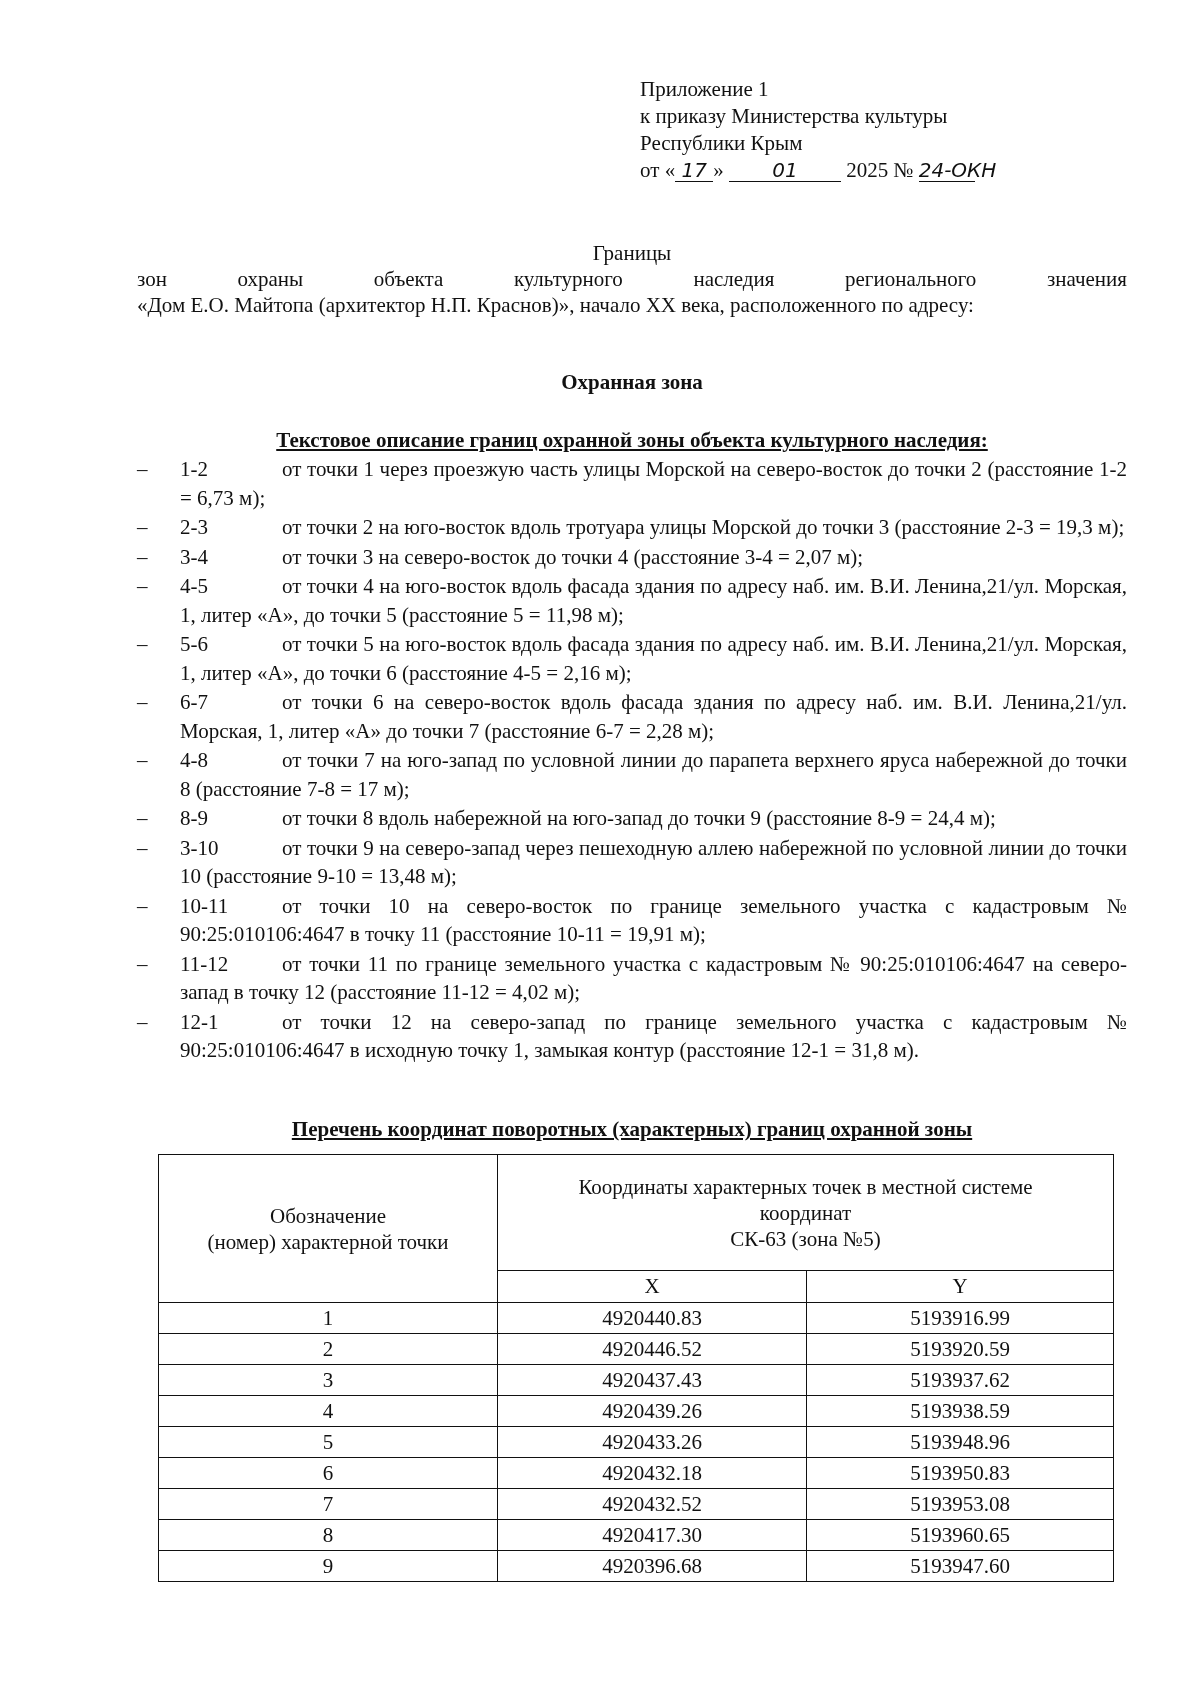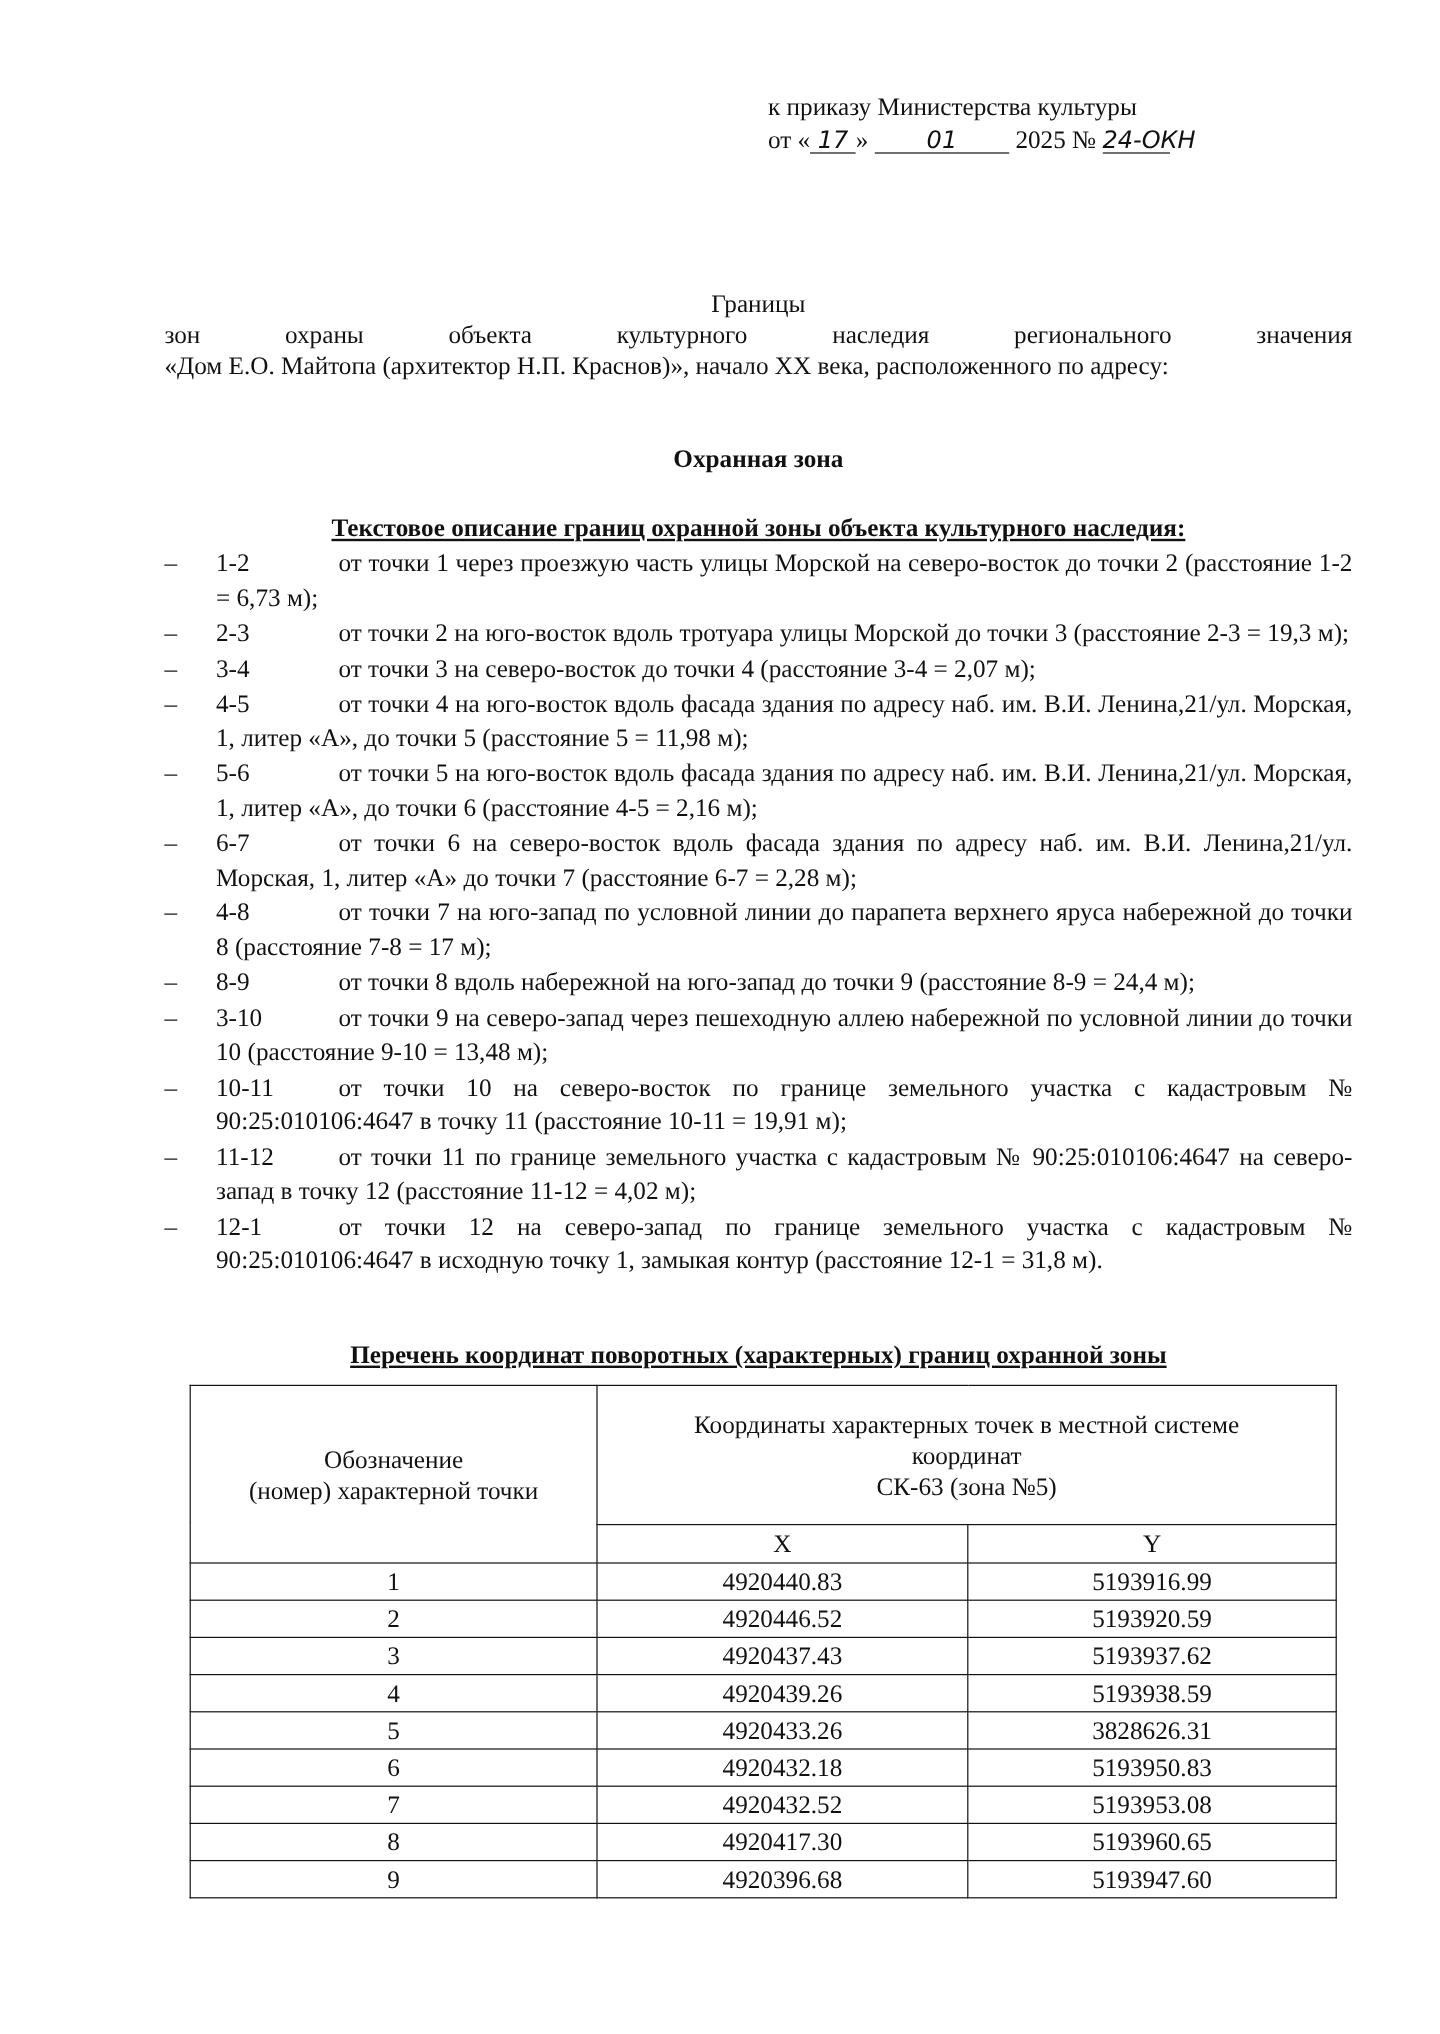--- a/index.html
+++ b/index.html
@@ -46,21 +46,23 @@
     .h-main { height: 116px; line-height: 26px; }
     .h-sub { height: 32px; }
     .row td { height: 30px; line-height: 30px; }
     .col1 { width: 338px; margin-left: 23px; }
     .col2 { width: 308px; }
   </style>
 </head>
 <body>
 
 <div class="appendix">
+  <div class="line">Приложение 1</div>
   <div class="line">к приказу Министерства культуры</div>
+  <div class="line">Республики Крым</div>
   <div class="line">
     <span>от «</span><span class="hand day">17</span><span>»</span>
     <span class="hand month">01</span>
     <span>2025 №</span>
     <span class="hand num">24-ОКН</span>
   </div>
 </div>
 
 <div class="title-block">
   <div class="title-center">Границы</div>
@@ -130,21 +132,21 @@
         <td>5193937.62</td>
       </tr>
   <tr class="row">
         <td>4</td>
         <td>4920439.26</td>
         <td>5193938.59</td>
       </tr>
   <tr class="row">
         <td>5</td>
         <td>4920433.26</td>
-        <td>3828626.31</td>
+        <td>5193948.96</td>
       </tr>
   <tr class="row">
         <td>6</td>
         <td>4920432.18</td>
         <td>5193950.83</td>
       </tr>
   <tr class="row">
         <td>7</td>
         <td>4920432.52</td>
         <td>5193953.08</td>

